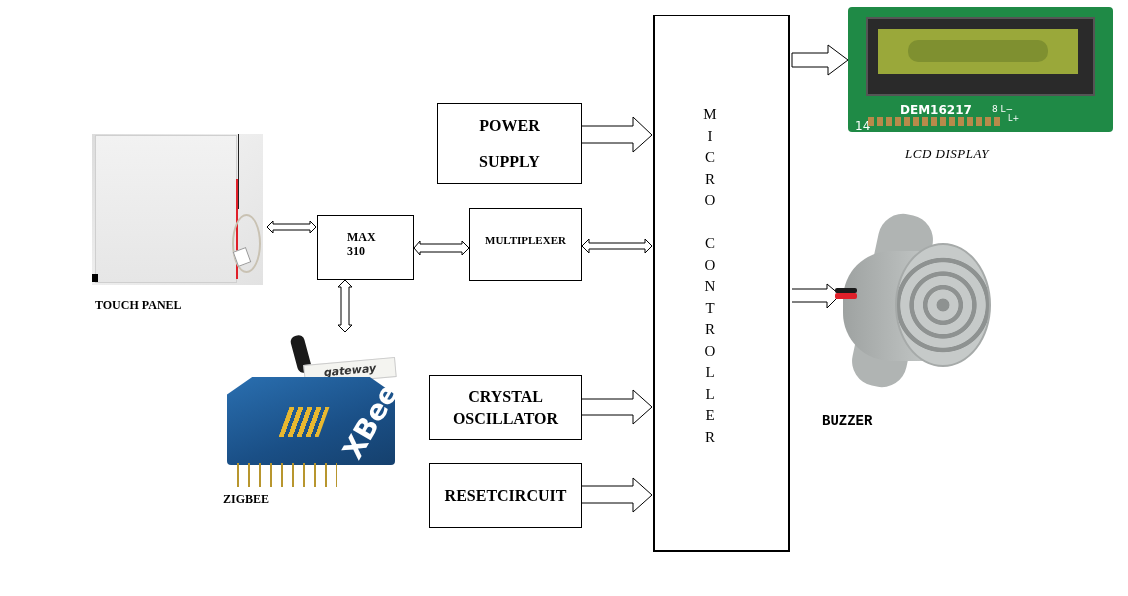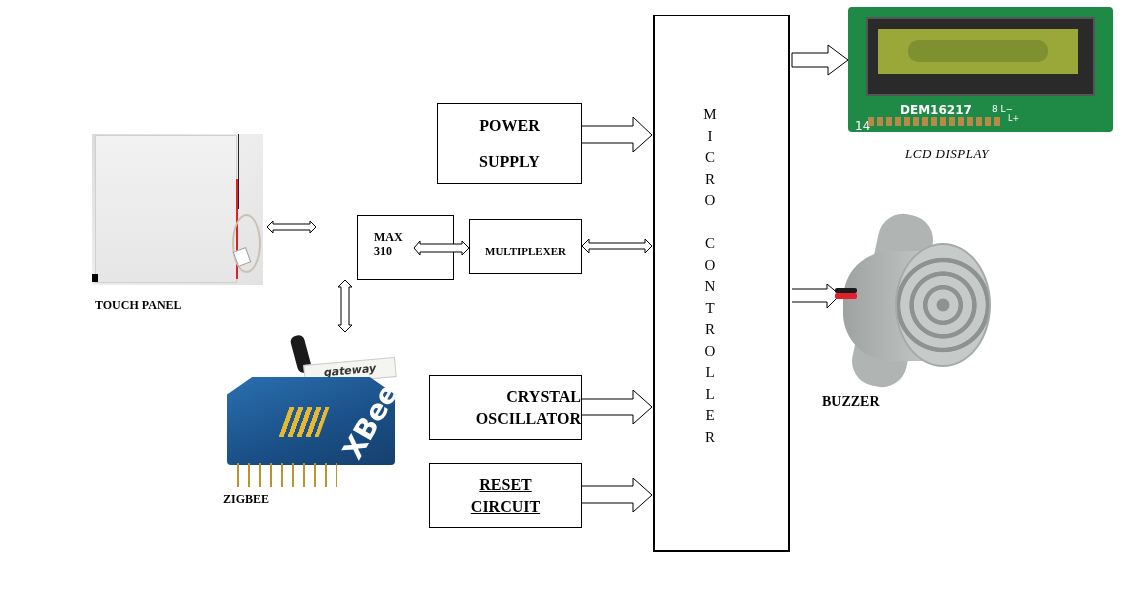--- a/index.html
+++ b/index.html
@@ -21,42 +21,42 @@
 <div class="abs" style="left:92px;top:134px;width:171px;height:151px;background:linear-gradient(135deg,#dcdcdc 0%,#eeeeee 45%,#e2e2e2 100%);">
   <div class="abs" style="left:3px;top:1px;width:140px;height:146px;border:1px solid #cfcfcf;background:linear-gradient(180deg,#f2f2f2,#e6e6e6);"></div>
   <div class="abs" style="left:0;top:140px;width:6px;height:8px;background:#000;"></div>
   <div class="abs" style="left:144px;top:45px;width:2px;height:100px;background:#e0202a;"></div>
   <div class="abs" style="left:146px;top:0;width:1px;height:75px;background:#222;"></div>
   <div class="abs" style="left:140px;top:80px;width:25px;height:55px;border:2px solid #c9c2b3;border-radius:50%;"></div>
   <div class="abs" style="left:143px;top:115px;width:12px;height:14px;background:#fff;border:1px solid #999;transform:rotate(-20deg);"></div>
 </div>
 <div class="lbl" style="left:95px;top:298px;font-size:12px;">TOUCH PANEL</div>
 
-<div class="box" style="left:317px;top:215px;width:97px;height:65px;justify-content:flex-start;padding-left:16px;font-size:12px;line-height:14px;text-align:left;margin-left:40px;">
+<div class="box" style="left:317px;top:215px;width:97px;height:65px;justify-content:flex-start;padding-left:29px;font-size:12px;line-height:14px;text-align:left;">
   <div style="margin-top:-8px;">
     <div>MAX</div>
     <div>310</div>
   </div>
 </div>
 
-<div class="box" style="left:469px;top:219px;width:113px;height:55px;font-size:11px;align-items:flex-start;padding-top:25px;">
+<div class="box" style="left:469px;top:208px;width:113px;height:73px;font-size:11px;align-items:flex-start;padding-top:25px;">
   <span>MULTIPLEXER</span>
 </div>
 
 <div class="box" style="left:437px;top:103px;width:145px;height:81px;font-size:16px;line-height:22px;flex-direction:column;gap:14px;">
   <span>POWER</span>
   <span>SUPPLY</span>
 </div>
 
-<div class="box" style="left:429px;top:375px;width:153px;height:65px;font-size:16px;line-height:22px;flex-direction:column;align-items:flex-end;">
+<div class="box" style="left:429px;top:375px;width:153px;height:65px;font-size:16px;line-height:22px;flex-direction:column;">
   <span>CRYSTAL</span>
   <span>OSCILLATOR</span>
 </div>
 
-<div class="box" style="left:429px;top:463px;width:153px;height:65px;font-size:16px;line-height:22px;flex-direction:column;text-decoration:underline;">
+<div class="box" style="left:429px;top:463px;width:153px;height:65px;font-size:16px;line-height:22px;flex-direction:row;">
   <span>RESET</span>
   <span>CIRCUIT</span>
 </div>
 
 <div class="box" style="left:653px;top:15px;width:137px;height:537px;border-width:1px 2px 2px 2px;"></div>
 <div class="mc-letters" id="mc-letters" style="left:700px;top:104px;width:20px;">
     <span>M</span>
     <span>I</span>
     <span>C</span>
     <span>R</span>
@@ -122,13 +122,13 @@
 </div>
 <div class="lbl" style="left:905px;top:146px;font-size:13px;font-weight:normal;font-style:italic;letter-spacing:0.5px;">LCD DISPLAY</div>
 
 <div class="abs" style="left:835px;top:213px;width:155px;height:180px;">
   <div class="abs" style="left:30px;top:0;width:55px;height:175px;background:#b0b4b3;border-radius:25px;transform:rotate(12deg);"></div>
   <div class="abs" style="left:8px;top:38px;width:100px;height:110px;background:linear-gradient(90deg,#9ea2a1,#c8cccb);border-radius:48px 20px 20px 48px;"></div>
   <div class="abs" style="left:60px;top:30px;width:92px;height:120px;border-radius:50%;background:radial-gradient(circle,#8e9291 0 8%,#c6cac9 9% 20%,#8e9291 21% 26%,#c6cac9 27% 38%,#8e9291 39% 44%,#c6cac9 45% 56%,#8e9291 57% 62%,#c6cac9 63% 100%);border:2px solid #a6aaa9;"></div>
   <div class="abs" style="left:0;top:75px;width:22px;height:5px;background:#1a1a1a;border-radius:2px;"></div>
   <div class="abs" style="left:0;top:80px;width:22px;height:6px;background:#e0202a;border-radius:2px;"></div>
 </div>
-<div class="lbl" style="left:822px;top:394px;font-size:14px;">BUZZER</div>
+<div class="lbl" style="left:822px;top:413px;font-size:14px;font-family:Liberation Mono, monospace;">BUZZER</div>
 
 </body></html>

